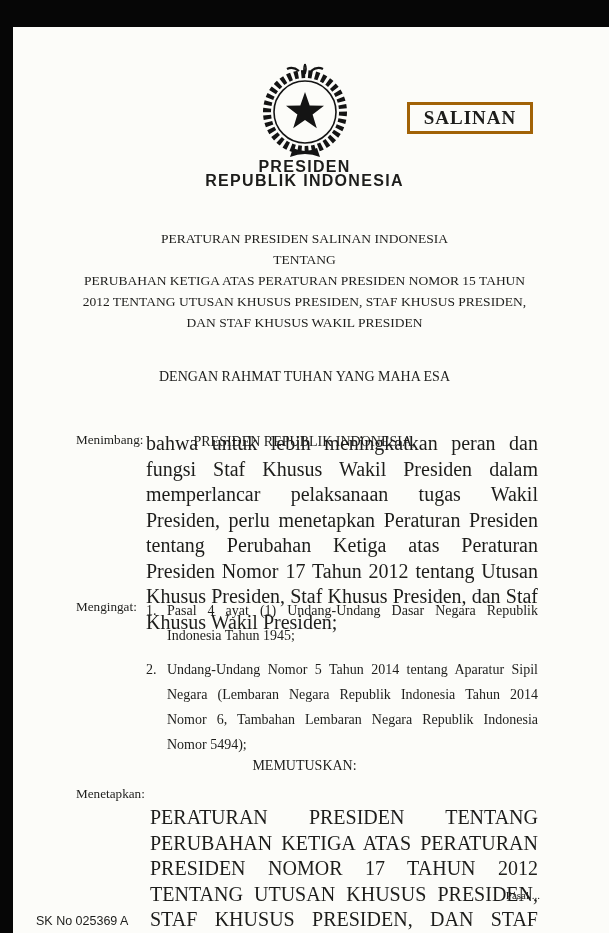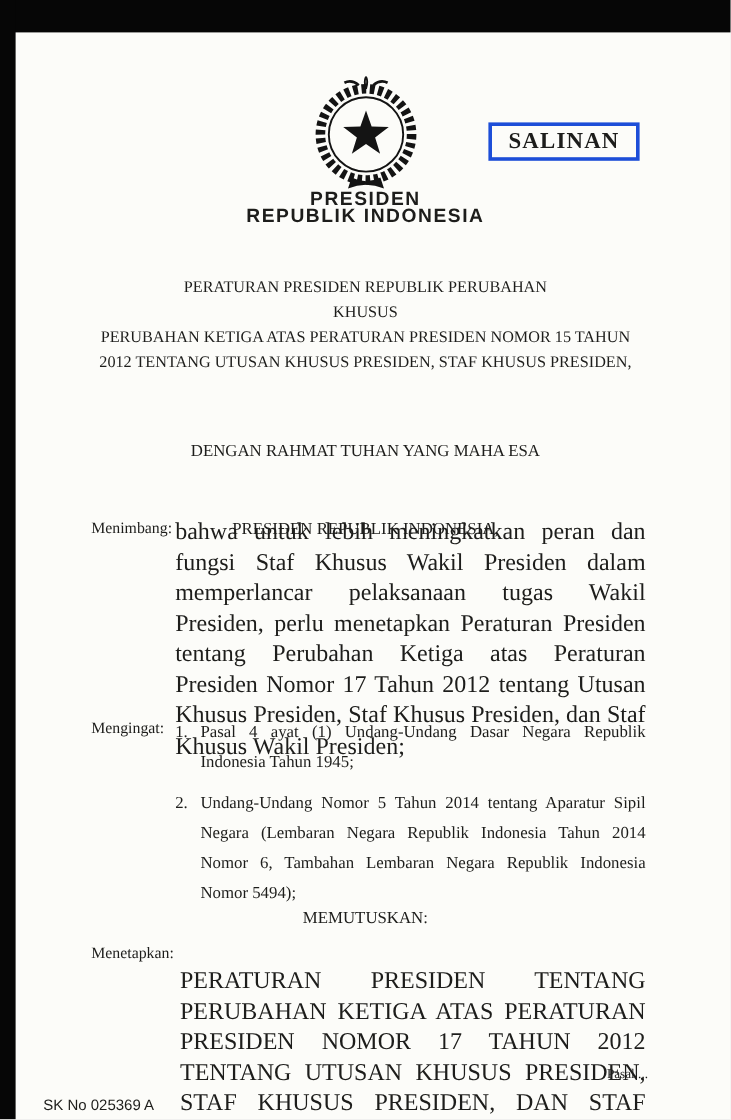--- a/index.html
+++ b/index.html
@@ -26,21 +26,21 @@
   .seal {
     position: absolute;
     top: 62px; left: 50%;
     transform: translateX(-50%);
     width: 92px; height: 100px;
   }
   .salinan {
     position: absolute;
     left: 407px; top: 102px;
     width: 120px; height: 26px;
-    border: 3px solid #1d4ed8;
+    border: 3px solid #a16207;
     display: flex; align-items: center; justify-content: center;
     font-weight: bold; font-size: 19px; letter-spacing: 1px;
   }
   .letterhead {
     position: absolute; top: 160px; left: 0; width: 100%;
     text-align: center;
     font-family: "Liberation Sans", "DejaVu Sans", sans-serif;
     font-weight: bold; font-size: 16px;
     letter-spacing: 1.3px; line-height: 14px;
   }
@@ -111,24 +111,25 @@
   <div class="salinan">
     <span>SALINAN</span>
   </div>
 
   <div class="letterhead">
     <div>PRESIDEN</div>
     <div>REPUBLIK INDONESIA</div>
   </div>
 
   <div class="title">
-    <div>PERATURAN PRESIDEN REPUBLIK PERUBAHAN</div>
-    <div>KHUSUS</div>
+    <div>PERATURAN PRESIDEN SALINAN INDONESIA</div>
+    <div>TENTANG</div>
     <div>PERUBAHAN KETIGA ATAS PERATURAN PRESIDEN NOMOR 15 TAHUN</div>
     <div>2012 TENTANG UTUSAN KHUSUS PRESIDEN, STAF KHUSUS PRESIDEN,</div>
+    <div>DAN STAF KHUSUS WAKIL PRESIDEN</div>
   </div>
 
   <div class="center-line invocation">DENGAN RAHMAT TUHAN YANG MAHA ESA</div>
   <div class="center-line authority">PRESIDEN REPUBLIK INDONESIA,</div>
 
   <div class="label menimbang-label">Menimbang:</div>
   <div class="body-text menimbang-text">bahwa untuk lebih meningkatkan peran dan fungsi Staf Khusus Wakil Presiden dalam memperlancar pelaksanaan tugas Wakil Presiden, perlu menetapkan Peraturan Presiden tentang Perubahan Ketiga atas Peraturan Presiden Nomor 17 Tahun 2012 tentang Utusan Khusus Presiden, Staf Khusus Presiden, dan Staf Khusus Wakil Presiden;</div>
 
   <div class="label mengingat-label">Mengingat:</div>
   <div class="mengingat-items">

